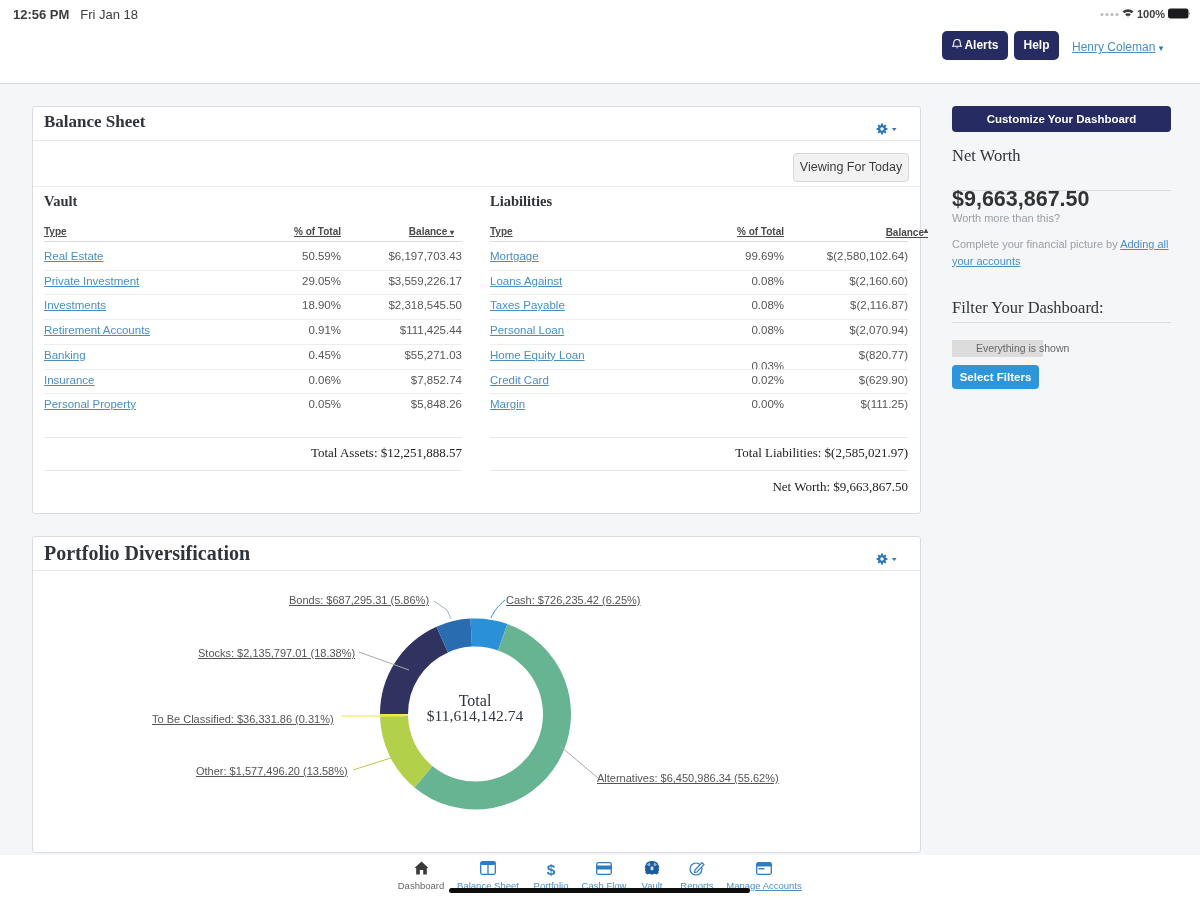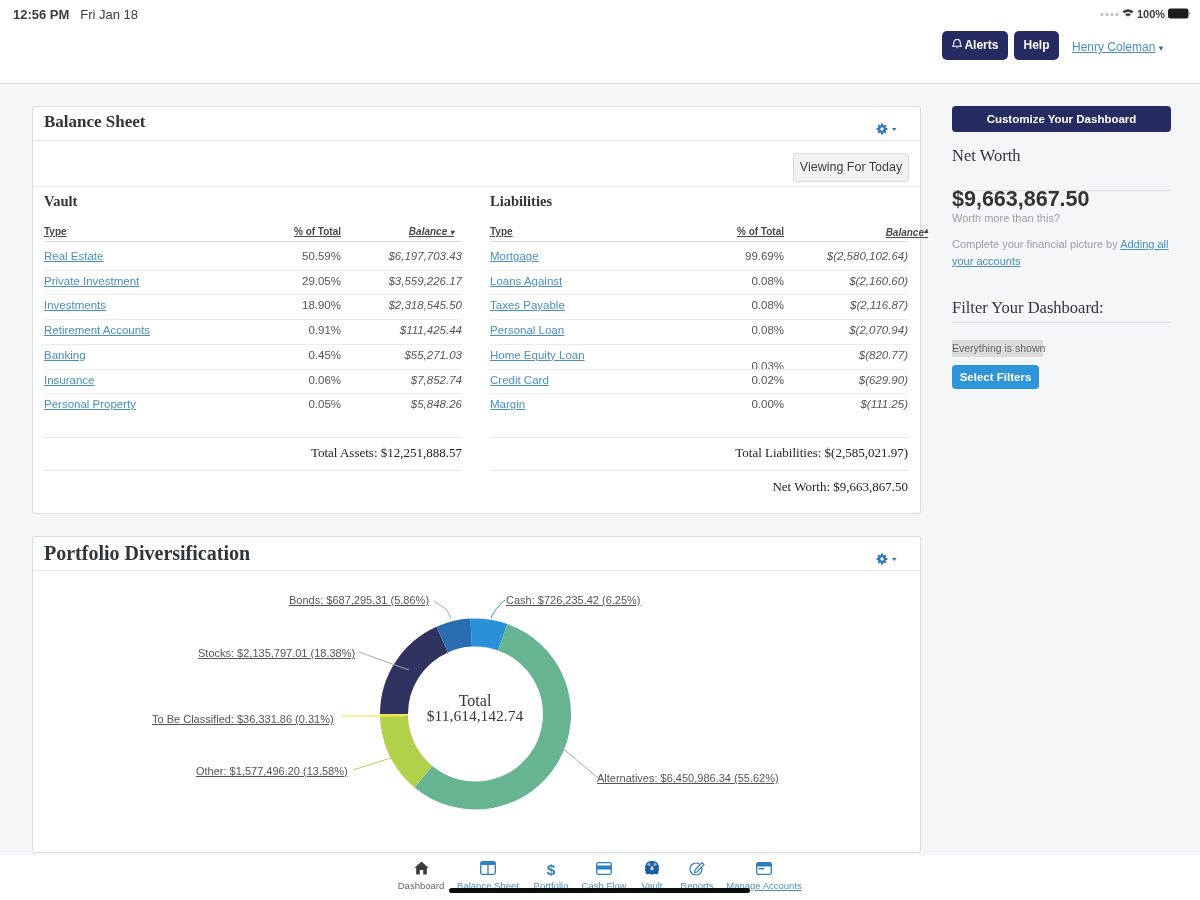--- a/index.html
+++ b/index.html
@@ -8,21 +8,21 @@
 .serif { font-family:"Liberation Serif", serif; }
 a, .lnk { color:#4a8fc2; text-decoration:underline; }
 .content { position:absolute; left:0; top:83px; width:1200px; height:772px; background:#f4f6f8; border-top:1px solid #d8dbdf; }
 .card { position:absolute; background:#fff; border:1px solid #d9dce1; border-radius:3px; }
 .cardtitle { font-family:"Liberation Serif", serif; font-weight:bold; font-size:15px; color:#30353a; }
 .hdiv { position:absolute; height:1px; background:#e6e8ea; }
 .th { font-size:10px; font-weight:bold; color:#4a4a4a; text-decoration:underline; }
 .trow { font-size:11.5px; color:#555; }
 .trow a { font-size:11.5px; }
 .pct { position:absolute; text-align:right; }
-.bal { position:absolute; text-align:right;font-style:italic; }
+.bal { position:absolute; text-align:right; }
 .totline { font-family:"Liberation Serif", serif; font-size:13px; color:#222; }
 .chartlbl { position:absolute; font-size:11px; color:#555; text-decoration:underline; white-space:nowrap; }
 .tab { position:absolute; text-align:center; }
 .tablbl { font-size:9.5px; color:#4a8fc2; text-decoration:underline; white-space:nowrap; }
 </style>
 </head>
 <body>
 
 <div class="abs" style="left:13px; top:7px; font-size:13px; color:#3c3c3e;"><b>12:56 PM</b>&nbsp;&nbsp;&nbsp;Fri Jan 18</div>
 <div class="abs" style="left:1094px; top:4px; width:105px; height:16px;">
@@ -145,21 +145,21 @@
 <div class="hdiv" style="left:44px; top:470px; width:418px;"></div>
 <div class="hdiv" style="left:490px; top:470px; width:418px;"></div>
 <div class="abs totline" style="left:608px; top:479px; width:300px; text-align:right;">Net Worth: $9,663,867.50</div>
 
 <div class="abs" style="left:952px; top:106px; width:219px; height:26px; background:#262b62; border-radius:4px; color:#fff; font-size:11.5px; font-weight:bold; text-align:center; line-height:26px;">Customize Your Dashboard</div>
 <div class="abs serif" style="left:952px; top:146px; width:219px; font-size:16.5px; color:#30353a; padding-bottom:24px; border-bottom:1px solid #d9dce1;">Net Worth</div>
 <div class="abs" style="left:952px; top:187px; font-size:21.5px; font-weight:bold; color:#333;">$9,663,867.50</div>
 <div class="abs" style="left:952px; top:212px; font-size:11px; color:#9aa0a6;">Worth more than this?</div>
 <div class="abs" style="left:952px; top:236px; width:240px; font-size:11px; color:#9aa0a6; line-height:16.5px;">Complete your financial picture by <span class="lnk">Adding all<br>your accounts</span></div>
 <div class="abs serif" style="left:952px; top:298px; width:219px; font-size:16.5px; color:#30353a; padding-bottom:4px; border-bottom:1px solid #d9dce1;">Filter Your Dashboard:</div>
-<div class="abs" style="left:952px; top:340px; width:91px; height:17px; background:#dcdcdc; color:#666; font-size:10.5px; text-align:left; line-height:17px; white-space:nowrap;">Everything is shown</div>
+<div class="abs" style="left:952px; top:340px; width:91px; height:17px; background:#dcdcdc; color:#666; font-size:10.5px; text-align:left; line-height:17px; white-space:nowrap;padding-left:24px;">Everything is shown</div>
 <div class="abs" style="left:952px; top:365px; width:87px; height:24px; background:#2e95da; border-radius:4px; color:#fff; font-size:11.5px; font-weight:bold; text-align:center; line-height:24px;">Select Filters</div>
 
 <div class="card" style="left:32px; top:536px; width:889px; height:317px;"></div>
 <div class="abs cardtitle" style="left:44px; top:542px; font-size:20px;">Portfolio Diversification</div>
 <div class="abs" style="left:876px; top:551px;">
 <svg width="22" height="12" viewBox="0 0 25.7 14">
       <g fill="#2c77b8">
         <path d="M5.89,0.70 L8.11,0.70 L8.30,2.48 L9.28,2.89 L10.67,1.76 L12.24,3.33 L11.11,4.72 L11.52,5.70 L13.30,5.89 L13.30,8.11 L11.52,8.30 L11.11,9.28 L12.24,10.67 L10.67,12.24 L9.28,11.11 L8.30,11.52 L8.11,13.30 L5.89,13.30 L5.70,11.52 L4.72,11.11 L3.33,12.24 L1.76,10.67 L2.89,9.28 L2.48,8.30 L0.70,8.11 L0.70,5.89 L2.48,5.70 L2.89,4.72 L1.76,3.33 L3.33,1.76 L4.72,2.89 L5.70,2.48 Z M7.0,5.0 A2.0,2.0 0 1 0 7.0,9.0 A2.0,2.0 0 1 0 7.0,5.0 Z" fill-rule="evenodd"></path>
         <path d="M18.6 5.8 l2.7 3.4 2.7 -3.4 z"></path>
       </g>

